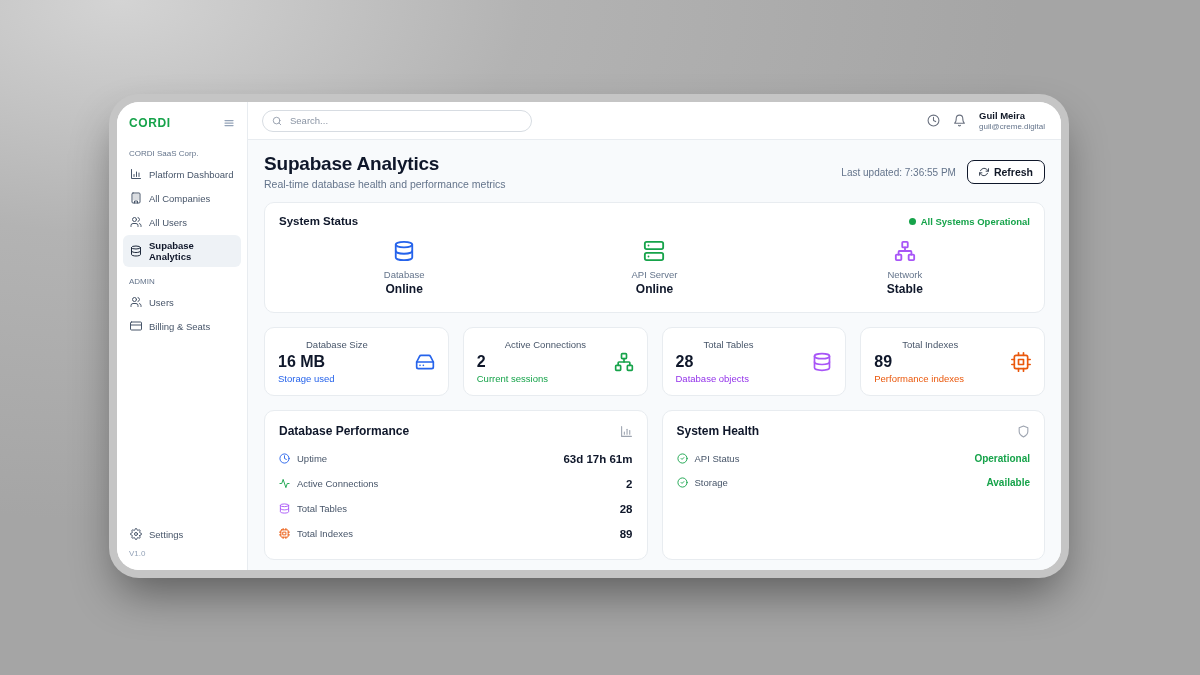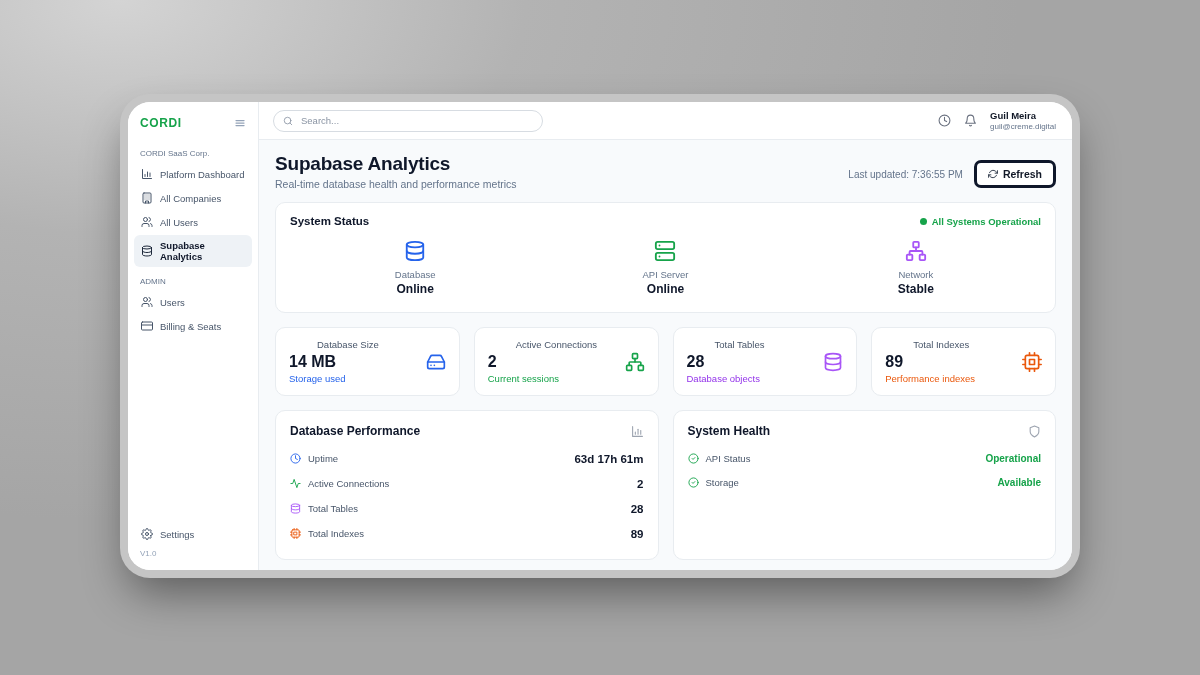--- a/index.html
+++ b/index.html
@@ -3,21 +3,21 @@
 <meta charset="utf-8">
 <style>
   html,body{margin:0;padding:0;width:1200px;height:675px;overflow:hidden;}
   body{
     font-family:"Liberation Sans","DejaVu Sans",sans-serif;
     background:radial-gradient(900px 520px at 10% 0%, #d4d4d4 0%, #b3b3b3 45%, #a5a5a5 100%);
     position:relative;
     -webkit-font-smoothing:antialiased;
   }
   .window{
-    position:absolute;left:128px;top:102px;width:944px;height:468px;
+    position:absolute;left:117px;top:102px;width:944px;height:468px;
     background:#ffffff;border-radius:22px;overflow:hidden;display:flex;
     box-shadow:0 0 0 8px #c5c5c5, 0 22px 45px rgba(0,0,0,.45);
   }
   
   .sidebar{width:130px;flex-shrink:0;background:#fff;border-right:1px solid #e8ecf0;display:flex;flex-direction:column;}
   .sidebar-header{display:flex;justify-content:space-between;align-items:center;padding:14px 12px 10px 12px;}
   .logo{color:#16a34a;font-weight:bold;font-size:12px;letter-spacing:.6px;}
   .menu-icon{width:12px;height:12px;color:#94a3b8;}
   .side-label{font-size:8px;color:#64748b;padding:9px 12px 4px 12px;}
   .nav-item{display:flex;align-items:center;gap:7px;padding:5px 7px;margin:1px 6px;border-radius:6px;font-size:9.5px;color:#475569;cursor:pointer;}
@@ -38,21 +38,21 @@
   .icon-btn{width:13px;height:13px;color:#6b7280;cursor:pointer;}
   .user-name{font-size:9.5px;font-weight:bold;color:#111827;}
   .user-email{font-size:8px;color:#64748b;margin-top:1px;}
   
   .content{flex:1;background:#f8fafc;padding:13px 16px;overflow:hidden;}
   .page-header{display:flex;justify-content:space-between;align-items:flex-start;}
   .page-title{font-size:19px;font-weight:bold;color:#0f172a;letter-spacing:-.2px;}
   .page-subtitle{font-size:10.5px;color:#64748b;margin-top:3px;}
   .page-header-right{display:flex;align-items:center;gap:11px;margin-top:7px;}
   .last-updated{font-size:10px;color:#64748b;}
-  .refresh-btn{display:flex;align-items:center;gap:5px;background:#fff;border:3px solid #0f172a;border-radius:7px;padding:5px 11px;font-size:10.5px;font-weight:bold;color:#111827;cursor:pointer;font-family:inherit;}
+  .refresh-btn{display:flex;align-items:center;gap:5px;background:#fff;border:1px solid #0f172a;border-radius:7px;padding:5px 11px;font-size:10.5px;font-weight:bold;color:#111827;cursor:pointer;font-family:inherit;}
   .refresh-icon{width:10px;height:10px;color:#374151;}
   .card{background:#fff;border:1px solid #e8ecf0;border-radius:10px;}
   
   .status-card{margin-top:12px;padding:12px 14px 16px 14px;}
   .card-head{display:flex;justify-content:space-between;align-items:center;}
   .card-title{font-size:11.5px;font-weight:bold;color:#0f172a;}
   .status-badge{display:flex;align-items:center;gap:5px;font-size:9.5px;font-weight:bold;color:#16a34a;}
   .status-dot{width:7px;height:7px;border-radius:50%;background:#16a34a;}
   .status-items{display:flex;margin-top:13px;}
   .status-item{flex:1;display:flex;flex-direction:column;align-items:center;}
@@ -287,21 +287,21 @@
             <span class="status-label">Network</span>
             <span class="status-value">Stable</span>
           </div>
         </div>
       </div>
 
       <div class="metrics-row">
         <div class="card metric-card">
           <div>
             <div class="metric-label">Database Size</div>
-            <div class="metric-value">14 MB</div>
+            <div class="metric-value">16 MB</div>
             <div class="metric-sub c-blue">Storage used</div>
           </div>
           <span class="metric-icon c-blue">
             <svg viewBox="0 0 24 24" fill="none" stroke="currentColor" stroke-width="2" stroke-linecap="round" stroke-linejoin="round">
                 <line x1="22" y1="12" x2="2" y2="12"></line>
                 <path d="M5.45 5.11 2 12v6a2 2 0 0 0 2 2h16a2 2 0 0 0 2-2v-6l-3.45-6.89A2 2 0 0 0 16.76 4H7.24a2 2 0 0 0-1.79 1.11z"></path>
                 <line x1="6" y1="16" x2="6.01" y2="16"></line>
                 <line x1="10" y1="16" x2="10.01" y2="16"></line>
               </svg>
           </span>

